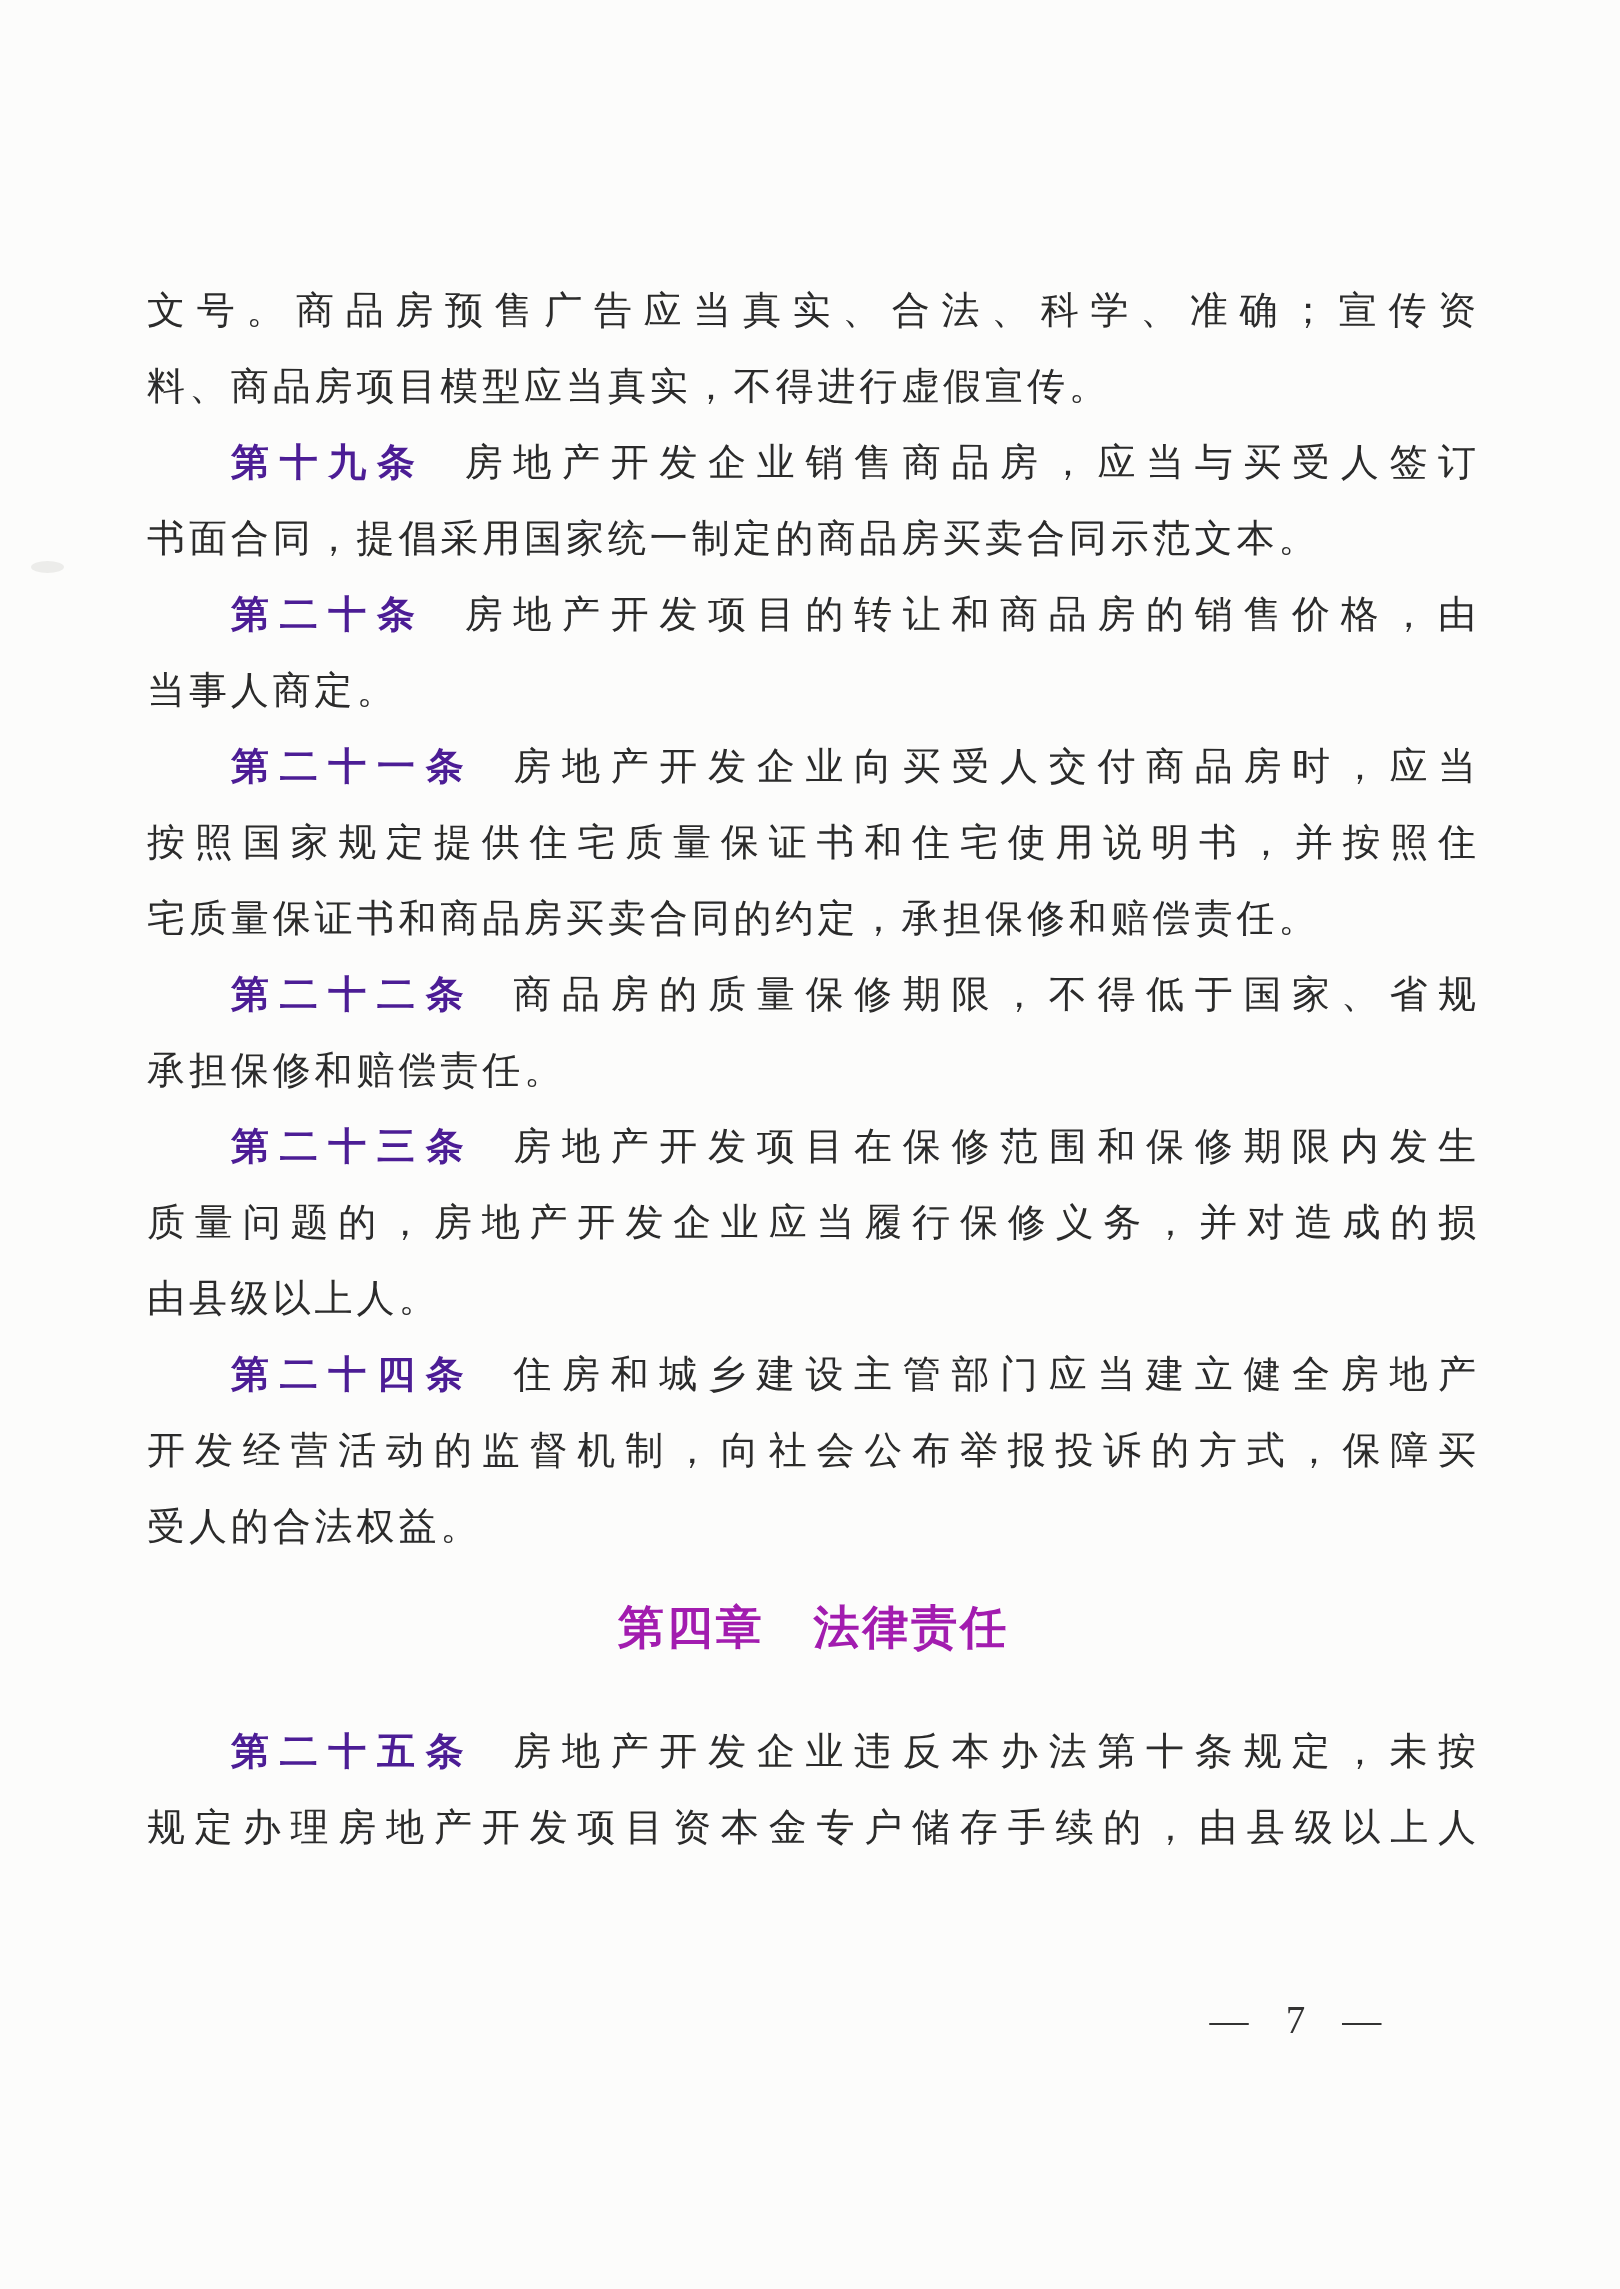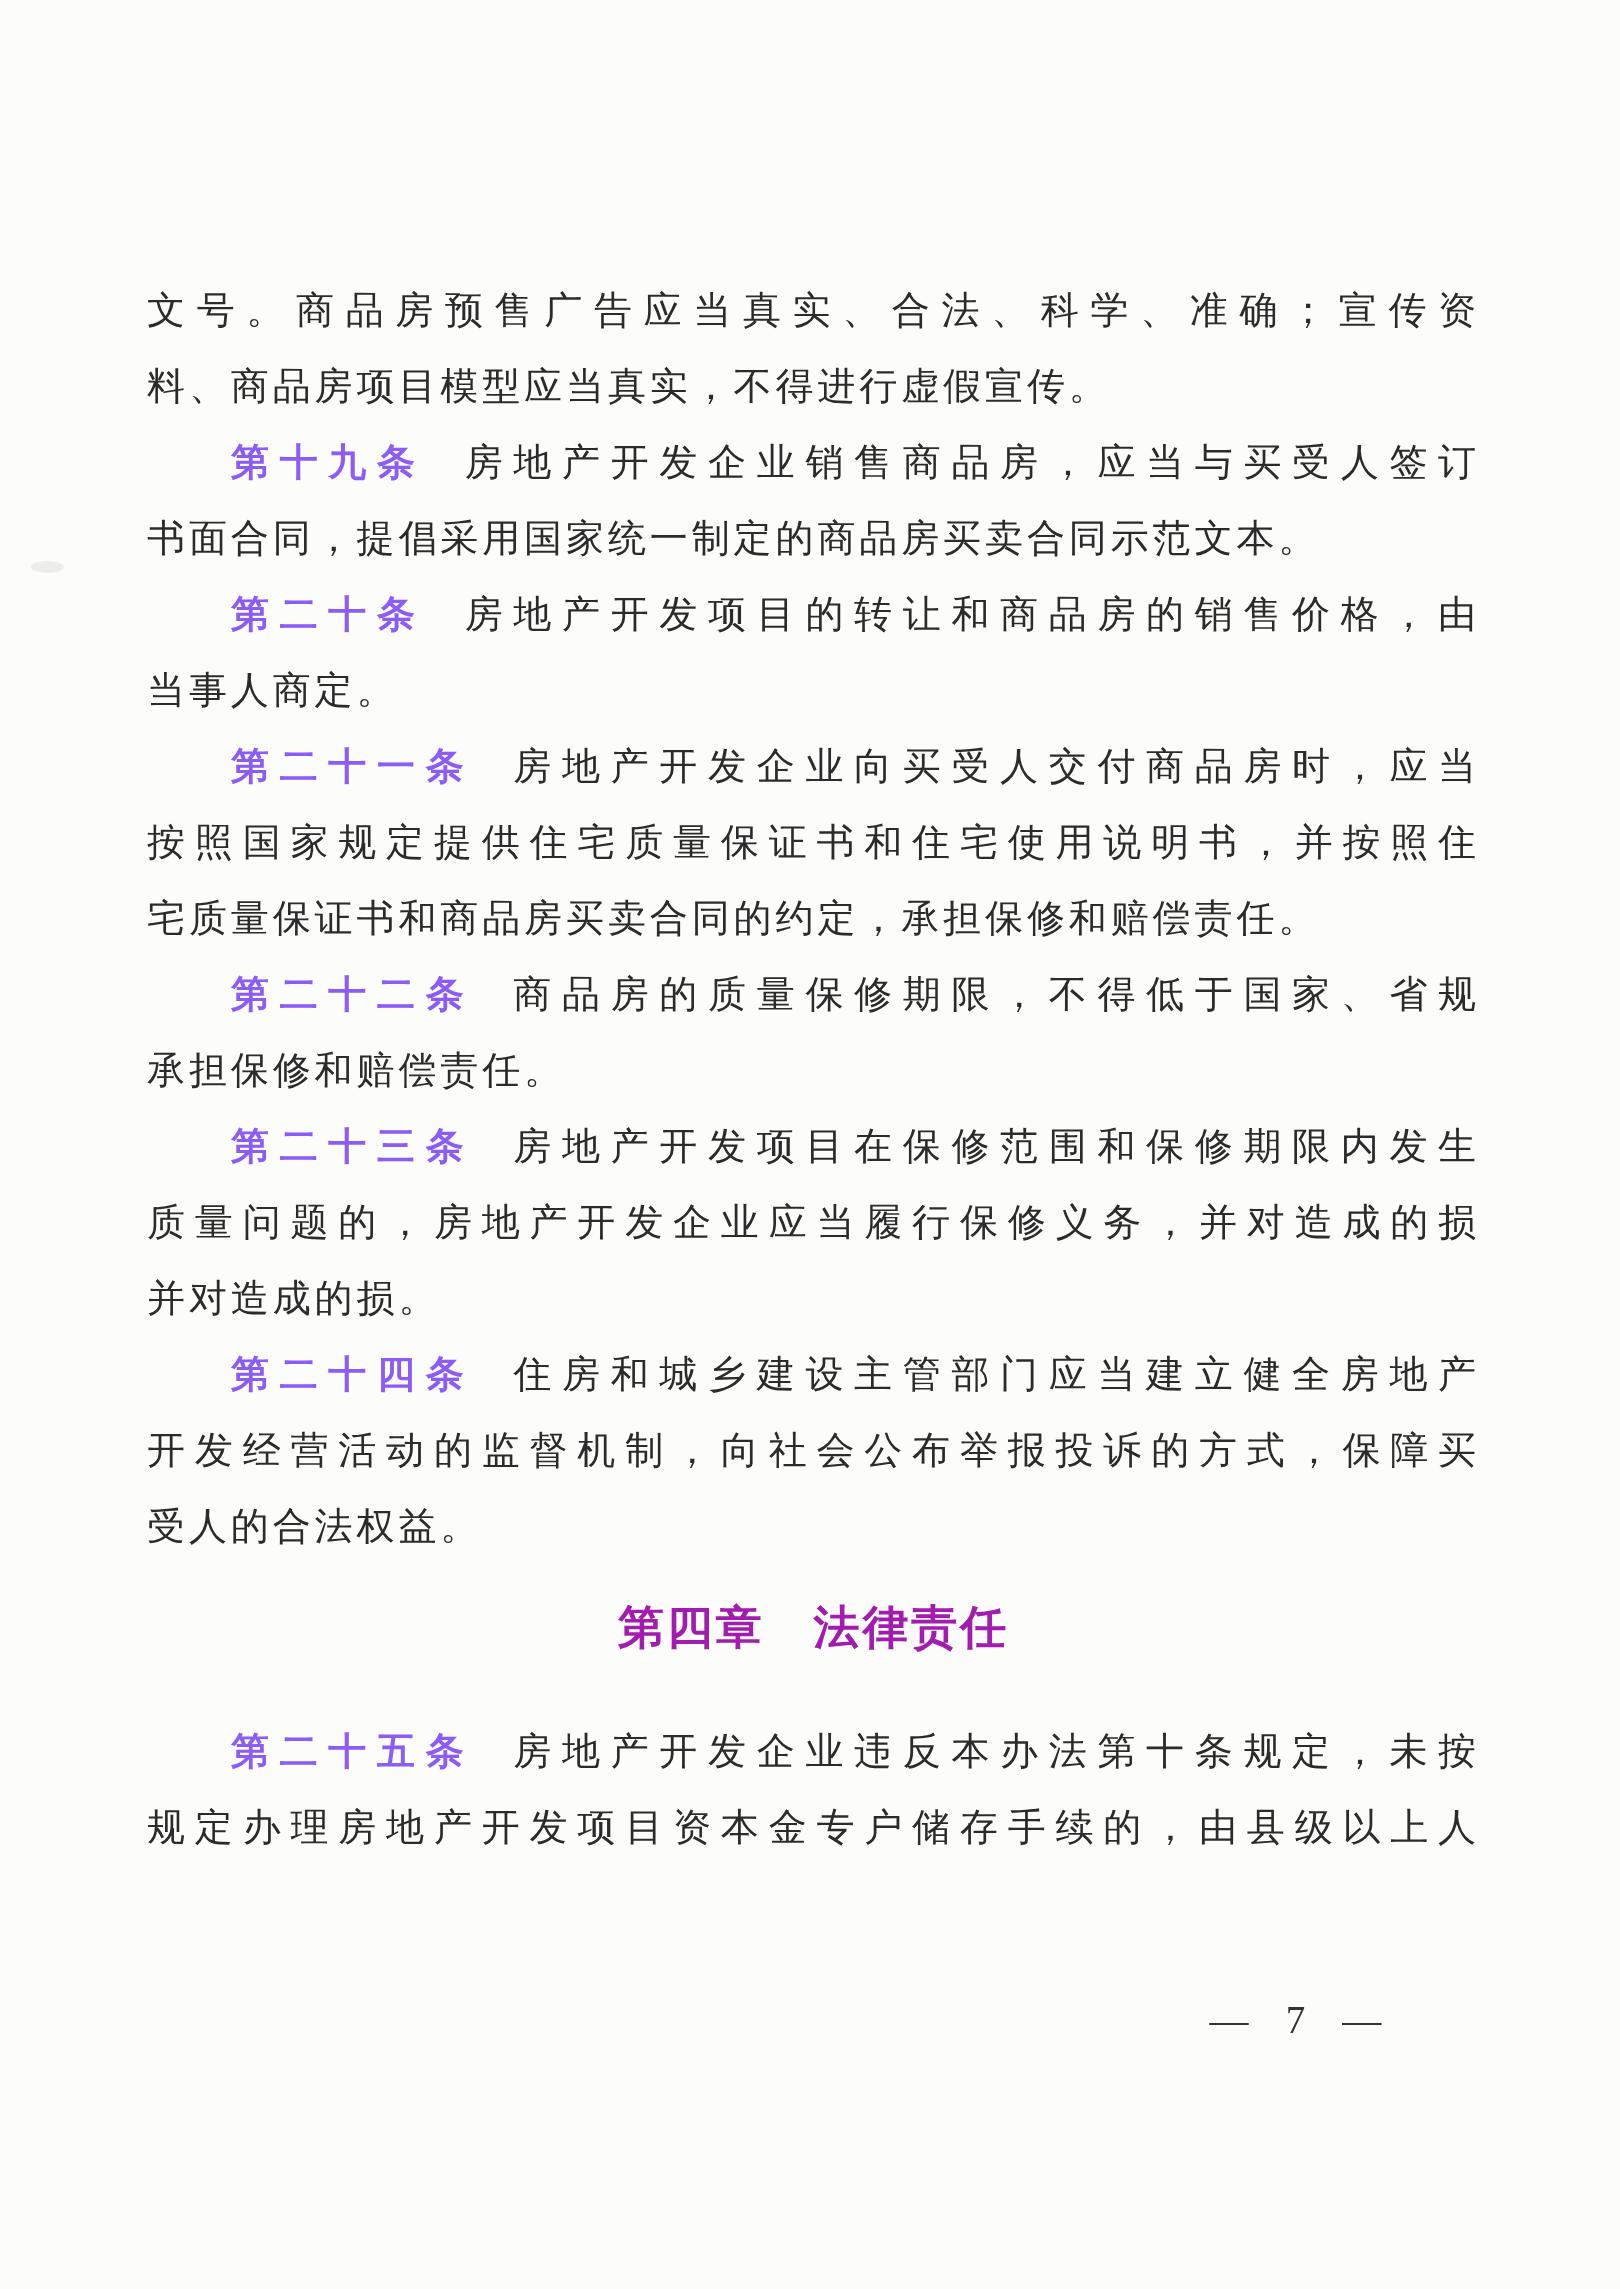--- a/index.html
+++ b/index.html
@@ -28,21 +28,21 @@
     white-space: nowrap;
     text-align: justify;
     text-align-last: justify;
     color: #2b2b2b;
   }
   .line.end { text-align-last: left; }
   .line.indent { text-indent: 84px; }
   .art {
     font-family: "Liberation Sans", sans-serif;
     font-weight: 700;
-    color: #8b5cf6;
+    color: #4c1d95;
     margin-right: 39px;
   }
   .chapter {
     margin-top: 25.5px;
     height: 76px;
     line-height: 76px;
     font-size: 46px;
     font-weight: 700;
     letter-spacing: 2.9px;
     text-align: center;
@@ -85,21 +85,21 @@
 
     <div class="line indent"><b class="art">第二十一条</b><span>房地产开发企业向买受人交付商品房时，应当</span></div>
     <div class="line"><span>按照国家规定提供住宅质量保证书和住宅使用说明书，并按照住</span></div>
     <div class="line end"><span>宅质量保证书和商品房买卖合同的约定，承担保修和赔偿责任。</span></div>
 
     <div class="line indent"><b class="art">第二十二条</b><span>商品房的质量保修期限，不得低于国家、省规</span></div>
     <div class="line end"><span>承担保修和赔偿责任。</span></div>
 
     <div class="line indent"><b class="art">第二十三条</b><span>房地产开发项目在保修范围和保修期限内发生</span></div>
     <div class="line"><span>质量问题的，房地产开发企业应当履行保修义务，并对造成的损</span></div>
-    <div class="line end"><span>并对造成的损。</span></div>
+    <div class="line end"><span>由县级以上人。</span></div>
 
     <div class="line indent"><b class="art">第二十四条</b><span>住房和城乡建设主管部门应当建立健全房地产</span></div>
     <div class="line"><span>开发经营活动的监督机制，向社会公布举报投诉的方式，保障买</span></div>
     <div class="line end"><span>受人的合法权益。</span></div>
 
     <div class="chapter">第四章　法律责任</div>
 
     <div class="line indent"><b class="art">第二十五条</b><span>房地产开发企业违反本办法第十条规定，未按</span></div>
     <div class="line"><span>规定办理房地产开发项目资本金专户储存手续的，由县级以上人</span></div>
 

